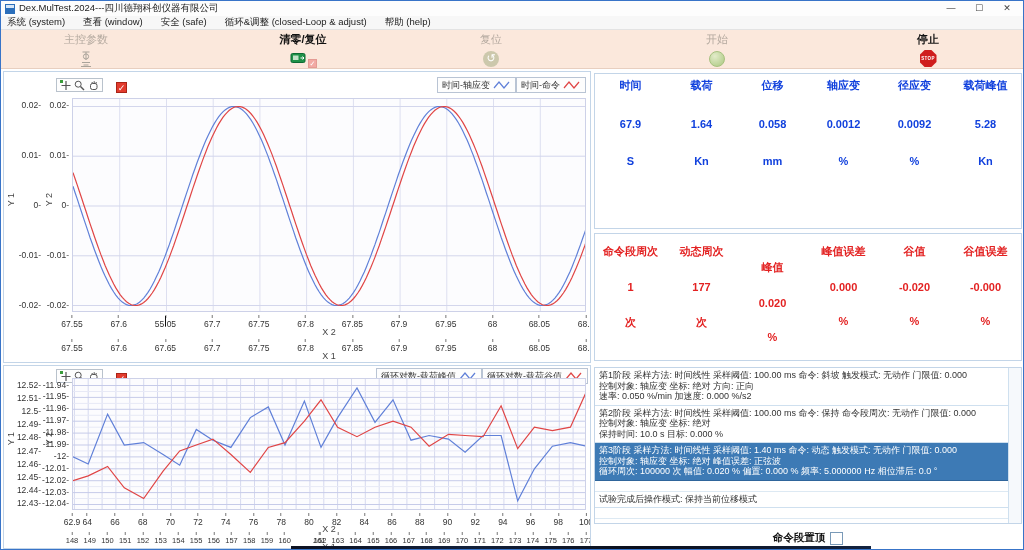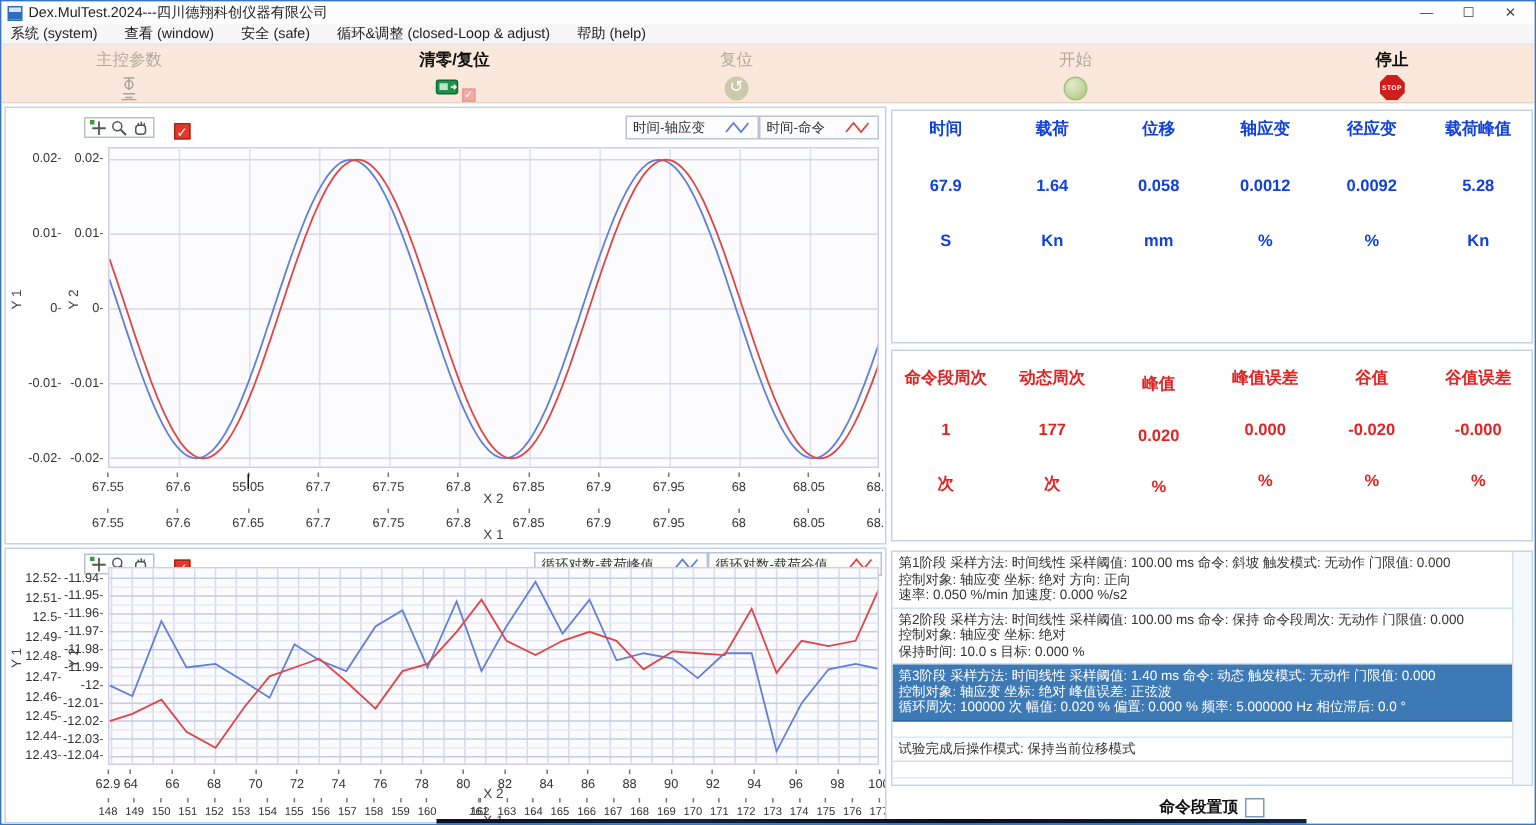--- a/index.html
+++ b/index.html
@@ -49,21 +49,21 @@
   .panel { position:absolute; background:#fff; border:1px solid #c3d5e8; }
 
   
   .chart-panel { overflow:hidden; }
   .palette { position:absolute; display:flex; gap:3px; align-items:center;
              border:1px solid #b9c2cc; background:#fdfdfd; padding:1px 3px; height:14px; }
   .palette svg { display:block; }
   .red-check { width:11px; height:11px; background:#e23b2e; border:1px solid #a92417;
                color:#fff; font-size:9px; line-height:10px; text-align:center; }
   .legend { position:absolute; display:flex; }
-  .legend-item { display:flex; align-items:center; gap:13px; border:1px solid #b9c4d4;
+  .legend-item { display:flex; align-items:center; gap:3px; border:1px solid #b9c4d4;
                  background:#fdfdfd; padding:0 4px; height:16px; font-size:9px; color:#333; }
   .ylab { position:absolute; font-size:9px; color:#444; writing-mode:vertical-rl;
           transform:rotate(180deg); }
   .ytick { position:absolute; font-size:8.5px; color:#333; right:0; transform:translateY(-50%); white-space:nowrap; }
   .ytick::after { content:"-"; color:#555; }
   .ycol { position:absolute; text-align:right; }
   .plotwrap { position:absolute; }
   .plotwrap svg { display:block; background:#fcfcfe; border:1px solid #cdd1e8; }
   .xrow { position:absolute; }
   .xtick { position:absolute; font-size:8.5px; color:#333; transform:translateX(-50%);
@@ -477,21 +477,21 @@
           <div class="ro-cell" style="color: rgb(227, 34, 34); margin-top: 0px;">命令段周次</div>
           <div class="ro-cell" style="color: rgb(227, 34, 34); margin-top: 22px;">1</div>
           <div class="ro-cell" style="color: rgb(227, 34, 34); margin-top: 22px;">次</div>
         </div>
         <div class="ro-col">
           <div class="ro-cell" style="color: rgb(227, 34, 34); margin-top: 0px;">动态周次</div>
           <div class="ro-cell" style="color: rgb(227, 34, 34); margin-top: 22px;">177</div>
           <div class="ro-cell" style="color: rgb(227, 34, 34); margin-top: 22px;">次</div>
         </div>
         <div class="ro-col">
-          <div class="ro-cell" style="color: rgb(227, 34, 34); margin-top: 4px;">峰值</div>
+          <div class="ro-cell" style="color: rgb(227, 34, 34); margin-top: 16px;">峰值</div>
           <div class="ro-cell" style="color: rgb(227, 34, 34); margin-top: 22px;">0.020</div>
           <div class="ro-cell" style="color: rgb(227, 34, 34); margin-top: 22px;">%</div>
         </div>
         <div class="ro-col">
           <div class="ro-cell" style="color: rgb(227, 34, 34); margin-top: 0px;">峰值误差</div>
           <div class="ro-cell" style="color: rgb(227, 34, 34); margin-top: 22px;">0.000</div>
           <div class="ro-cell" style="color: rgb(227, 34, 34); margin-top: 22px;">%</div>
         </div>
         <div class="ro-col">
           <div class="ro-cell" style="color: rgb(227, 34, 34); margin-top: 0px;">谷值</div>

